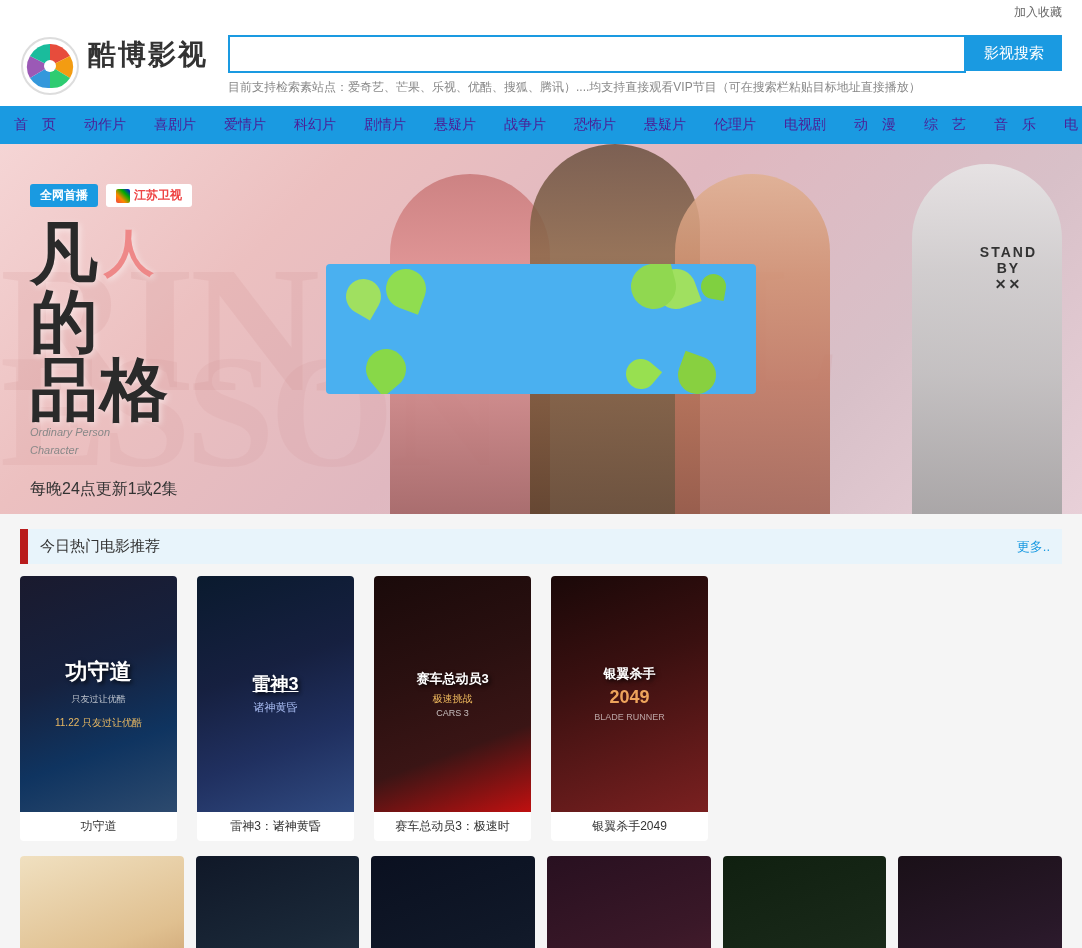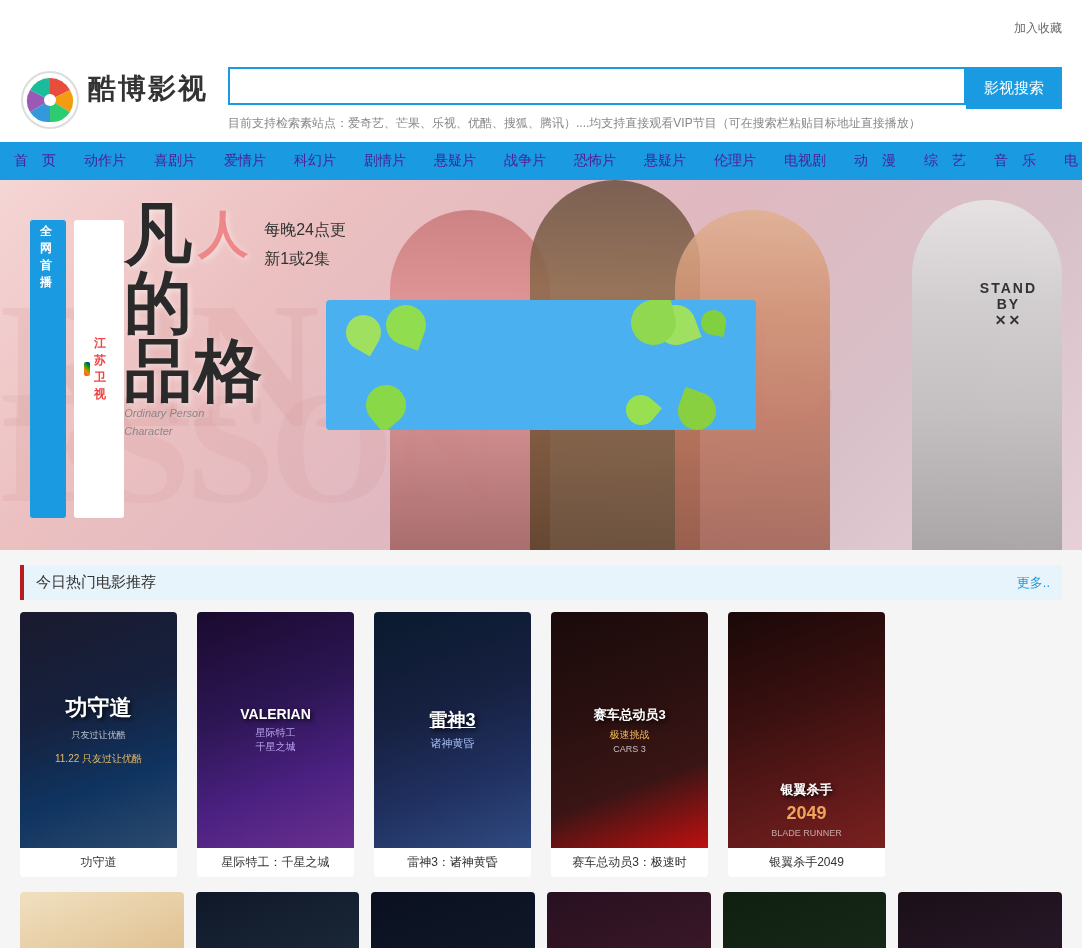--- a/index.html
+++ b/index.html
@@ -1,26 +1,26 @@
 <!DOCTYPE html>
 <html><head>
   <meta charset="utf-8">
   <style>
     * { margin: 0; padding: 0; box-sizing: border-box; }
     body { font-family: 'Microsoft YaHei', Arial, sans-serif; background: #f0f0f0; width: 1082px; overflow-x: hidden; }
 
     
-    .top-bar { background: #fff; padding: 20px 20px; text-align: right; font-size: 12px; color: #666; }
+    .top-bar { background: #fff; padding: 4px 20px; text-align: right; font-size: 12px; color: #666; }
     .header { background: #fff; display: flex; align-items: center; padding: 10px 20px; gap: 20px; }
     .logo { display: flex; align-items: flex-start; gap: 8px; text-decoration: none; }
     .logo-text { font-size: 28px; font-weight: bold; color: #333; letter-spacing: 2px; }
     .search-area { flex: 1; display: flex; flex-direction: column; gap: 6px; }
     .search-row { display: flex; gap: 0; }
     .search-input { flex: 1; height: 38px; border: 2px solid #1a9ae1; padding: 0 10px; font-size: 14px; outline: none; }
-    .search-btn { background: #1a9ae1; color: #fff; border: none; padding: 0 18px; height: 42px; font-size: 15px; cursor: pointer; white-space: nowrap; }
+    .search-btn { background: #1a9ae1; color: #fff; border: none; padding: 0 18px; height: 36px; font-size: 15px; cursor: pointer; white-space: nowrap; }
     .search-hint { font-size: 12px; color: #888; }
 
     
     .nav { background: #1a9ae1; display: flex; align-items: center; }
     .nav a { color: #4c1d95; text-decoration: none; padding: 10px 14px; font-size: 14px; display: inline-block; white-space: nowrap; }
 
     
     .banner { width: 100%; height: 370px; background: linear-gradient(135deg, #f0c0c0 0%, #e8b0b0 30%, #c8a0a8 60%, #d0b0c0 100%); position: relative; overflow: hidden; display: flex; align-items: stretch; }
 
     
@@ -30,41 +30,41 @@
     .ad-leaf.tl { top: 5px; left: 60px; transform: rotate(20deg); background: #90dd50; }
     .ad-leaf.tr { top: 5px; right: 60px; transform: rotate(-20deg); background: #a0e060; }
     .ad-leaf.bl { bottom: 5px; left: 40px; transform: rotate(50deg); background: #88d848; }
     .ad-leaf.br { bottom: 5px; right: 100px; transform: rotate(-50deg); background: #98e050; width: 30px; height: 30px; }
     .ad-leaf.extra { top: 10px; right: 30px; background: #80d040; width: 25px; height: 25px; transform: rotate(10deg); }
 
     
     .content { background: #f5f5f5; padding: 15px 20px; }
 
     
-    .section-header { display: flex; justify-content: space-between; align-items: center; margin-bottom: 12px; padding: 8px 12px; background: #e8f4fb; border-left: 4px solid #b91c1c; }
+    .section-header { display: flex; justify-content: space-between; align-items: center; margin-bottom: 12px; padding: 8px 12px; background: #e8f4fb; border-left: 8px solid #b91c1c; }
     .section-title { font-size: 15px; color: #333; font-weight: normal; }
     .section-more { font-size: 13px; color: #1a9ae1; text-decoration: none; cursor: pointer; }
 
     
     .movie-grid { display: grid; grid-template-columns: repeat(6, 1fr); gap: 20px; margin-bottom: 15px; }
     .movie-card { background: #fff; border-radius: 4px; overflow: hidden; cursor: pointer; }
     .movie-poster-placeholder { width: 100%; padding-bottom: 150%; position: relative; overflow: hidden; }
     .movie-poster-inner { position: absolute; inset: 0; display: flex; flex-direction: column; justify-content: center; align-items: center; }
     .movie-title { text-align: center; font-size: 12px; color: #333; padding: 6px 4px; white-space: nowrap; overflow: hidden; text-overflow: ellipsis; }
 
     
     .movie-row2 { display: grid; grid-template-columns: repeat(6, 1fr); gap: 12px; }
 
     
     .poster-gongshoudao { background: linear-gradient(160deg, #1a1a2e 0%, #16213e 40%, #0f3460 70%, #2d4a6e 100%); }
     .poster-xingji { background: linear-gradient(160deg, #1a0a2e 0%, #2d1654 40%, #4a2080 70%, #6a3090 100%); }
     .poster-leishen { background: linear-gradient(160deg, #0a1a2e 0%, #162040 40%, #203060 70%, #304a80 100%); }
     .poster-xiaochou { background: linear-gradient(160deg, #1a1a1a 0%, #2a2a2a 40%, #3a3a3a 70%, #1a1a1a 100%); }
     .poster-saiche { background: linear-gradient(160deg, #1a0a0a 0%, #2a1010 40%, #3a1515 70%, #c01010 100%); }
-    .poster-yinyi { background: linear-gradient(160deg, #1a0808 0%, #3a1010 40%, #5a1818 70%, #7a2020 100%); justify-content: flex-end; }
+    .poster-yinyi { background: linear-gradient(160deg, #1a0808 0%, #3a1010 40%, #5a1818 70%, #7a2020 100%); }
 
     .poster-row2-1 { background: linear-gradient(160deg, #f0e0c0 0%, #e0c090 40%, #c09060 70%, #a07040 100%); }
     .poster-row2-2 { background: linear-gradient(160deg, #101828 0%, #1a2838 40%, #283848 70%, #303050 100%); }
     .poster-row2-3 { background: linear-gradient(160deg, #0a1020 0%, #101828 40%, #182030 70%, #203040 100%); }
     .poster-row2-4 { background: linear-gradient(160deg, #281020 0%, #3a1828 40%, #502030 70%, #682840 100%); }
     .poster-row2-5 { background: linear-gradient(160deg, #102010 0%, #182818 40%, #203020 70%, #304030 100%); }
 
     
     .logo-svg { width: 60px; height: 60px; }
   </style>
@@ -122,21 +122,21 @@
 
   <div style="position:absolute;inset:0;background:linear-gradient(135deg,#f5d5d5 0%,#ecc0c0 25%,#e0b8c0 50%,#d8c0c8 75%,#e8d0d8 100%);"></div>
 
   <div style="position:absolute;inset:0;display:flex;align-items:center;justify-content:flex-start;overflow:hidden;opacity:0.15;">
     <span style="font-size:180px;font-weight:900;color:#c88;letter-spacing:-5px;font-family:serif;user-select:none;">RINARA L</span>
   </div>
   <div style="position:absolute;bottom:10px;left:0;right:0;display:flex;align-items:center;justify-content:flex-start;overflow:hidden;opacity:0.12;">
     <span style="font-size:160px;font-weight:900;color:#c88;letter-spacing:-5px;font-family:serif;user-select:none;">ESSON</span>
   </div>
 
-  <div style="position:relative;z-index:3;flex:0 0 380px;padding:20px 30px;display:flex;flex-direction:row;justify-content:flex-start;">
+  <div style="position:relative;z-index:3;flex:0 0 380px;padding:20px 30px;display:flex;flex-direction:column;justify-content:flex-start;">
 
     <div style="display:flex;gap:8px;margin-bottom:12px;margin-top:20px;">
       <span style="background:#1a9ae1;color:#fff;font-size:12px;padding:3px 10px;border-radius:3px;font-weight:bold;">全网首播</span>
       <span style="background:#fff;color:#e44;font-size:12px;padding:3px 10px;border-radius:3px;font-weight:bold;display:flex;align-items:center;gap:4px;">
         <span style="display:inline-block;width:14px;height:14px;background:linear-gradient(45deg,#e44,#f80,#0a0,#00f);border-radius:2px;"></span>
         <span>江苏卫视</span>
       </span>
     </div>
 
     <div style="position:relative;">
@@ -209,32 +209,20 @@
           <div style="text-align:center;padding:10px;">
             <div style="color:#fff;font-size:22px;font-weight:bold;text-shadow:2px 2px 4px rgba(0,0,0,0.8);">功守道</div>
             <div style="color:rgba(255,255,255,0.7);font-size:9px;margin-top:6px;">只友过让优酷</div>
             <div style="margin-top:10px;color:rgba(255,200,100,0.9);font-size:10px;">11.22 只友过让优酷</div>
           </div>
         </div>
       </div>
       <div class="movie-title">功守道</div>
     </div>
 
-    <div class="movie-card">
-      <div class="movie-poster-placeholder">
-        <div class="movie-poster-inner poster-xingji">
-          <div style="text-align:center;padding:10px;">
-            <div style="color:#fff;font-size:14px;font-weight:bold;text-shadow:2px 2px 4px rgba(0,0,0,0.8);">VALERIAN</div>
-            <div style="color:rgba(200,180,255,0.9);font-size:10px;margin-top:4px;">星际特工</div>
-            <div style="color:rgba(200,180,255,0.9);font-size:10px;">千星之城</div>
-          </div>
-        </div>
-      </div>
-      <div class="movie-title">星际特工：千星之城</div>
-    </div>
 
     <div class="movie-card">
       <div class="movie-poster-placeholder">
         <div class="movie-poster-inner poster-leishen">
           <div style="text-align:center;padding:10px;">
             <div style="color:#fff;font-size:18px;font-weight:bold;text-shadow:2px 2px 4px rgba(0,0,0,0.8);text-decoration:underline;">雷神3</div>
             <div style="color:rgba(180,200,255,0.9);font-size:11px;margin-top:4px;">诸神黄昏</div>
           </div>
         </div>
       </div>

